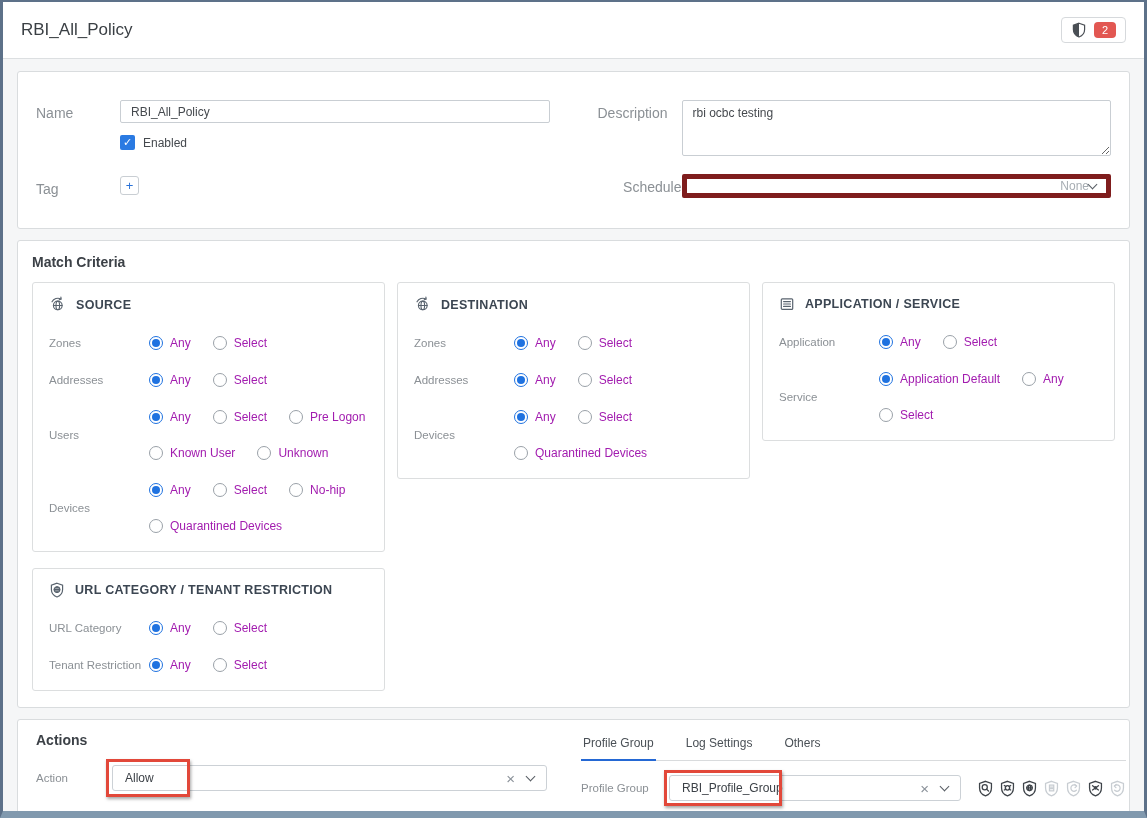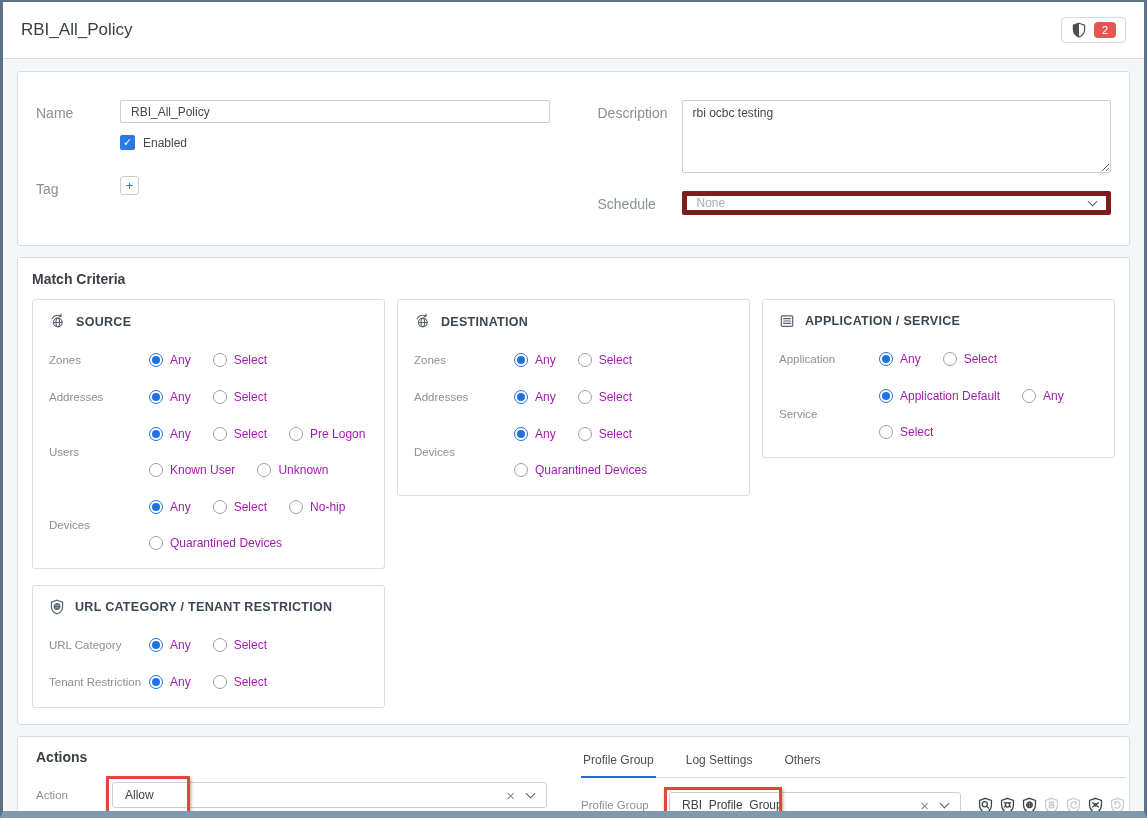--- a/index.html
+++ b/index.html
@@ -29,21 +29,21 @@
   .flabel{width:84px;flex:0 0 84px;font-size:14px;color:#8b9095;padding-top:5px;}
   .text-input{flex:1;height:23px;border:1px solid #c9ced3;border-radius:2px;padding:0 10px;
     font-size:12px;color:#45494e;outline:none;background:#fff;}
   .checkbox-row{margin-left:84px;display:flex;align-items:center;gap:8px;margin-bottom:26px;margin-top:2px;}
   .checkbox{width:15px;height:15px;background:#2a7ae2;border-radius:2px;color:#fff;display:flex;
     align-items:center;justify-content:center;cursor:pointer;}
   .checkbox::after{content:"✓";font-size:11px;line-height:1;}
   .cb-label{font-size:12px;color:#45494e;}
   .tag-add-btn{width:19px;height:19px;border:1px solid #c9ced3;border-radius:3px;background:#fff;
     color:#2a72d8;font-size:13px;line-height:16px;text-align:center;cursor:pointer;padding:0;}
-  .desc-area{flex:1;height:73px;border:1px solid #c9ced3;border-radius:2px;padding:5px 10px;
+  .desc-area{flex:1;height:56px;border:1px solid #c9ced3;border-radius:2px;padding:5px 10px;
     font-size:12px;color:#45494e;resize:both;outline:none;}
   .select-box{flex:1;height:24px;border:5px solid #7f1d1d;border-radius:2px;background:#fff;
     display:flex;align-items:center;padding:0 10px;cursor:pointer;}
   .select-box .placeholder{color:#a7adb3;font-size:12px;flex:1;}
   .chev{width:7px;height:7px;border-right:1.6px solid #565c63;border-bottom:1.6px solid #565c63;
     transform:rotate(45deg);margin-top:-4px;flex:0 0 auto;}
   
   .card.match{padding:13px 14px 16px 14px;}
   .panels{display:grid;grid-template-columns:1fr 1fr 1fr;gap:16px 12px;align-items:start;margin-top:12px;}
   .panel{border:1px solid #dcdedf;border-radius:3px;background:#fff;padding:13px 16px 18px 16px;}
@@ -115,21 +115,21 @@
           <div class="frow">
             <span class="flabel">Tag</span>
             <button class="tag-add-btn">+</button>
           </div>
         </div>
         <div>
           <div class="frow">
             <span class="flabel">Description</span>
             <textarea class="desc-area" style="">rbi ocbc testing</textarea>
           </div>
-          <div class="frow" style="margin-top:18px;">
+          <div class="frow" style="margin-top:18px;text-align:right;">
             <span class="flabel">Schedule</span>
             <div class="select-box">
               <span class="placeholder">None</span>
               <span class="chev"></span>
             </div>
           </div>
         </div>
       </div>
     </section>
 

